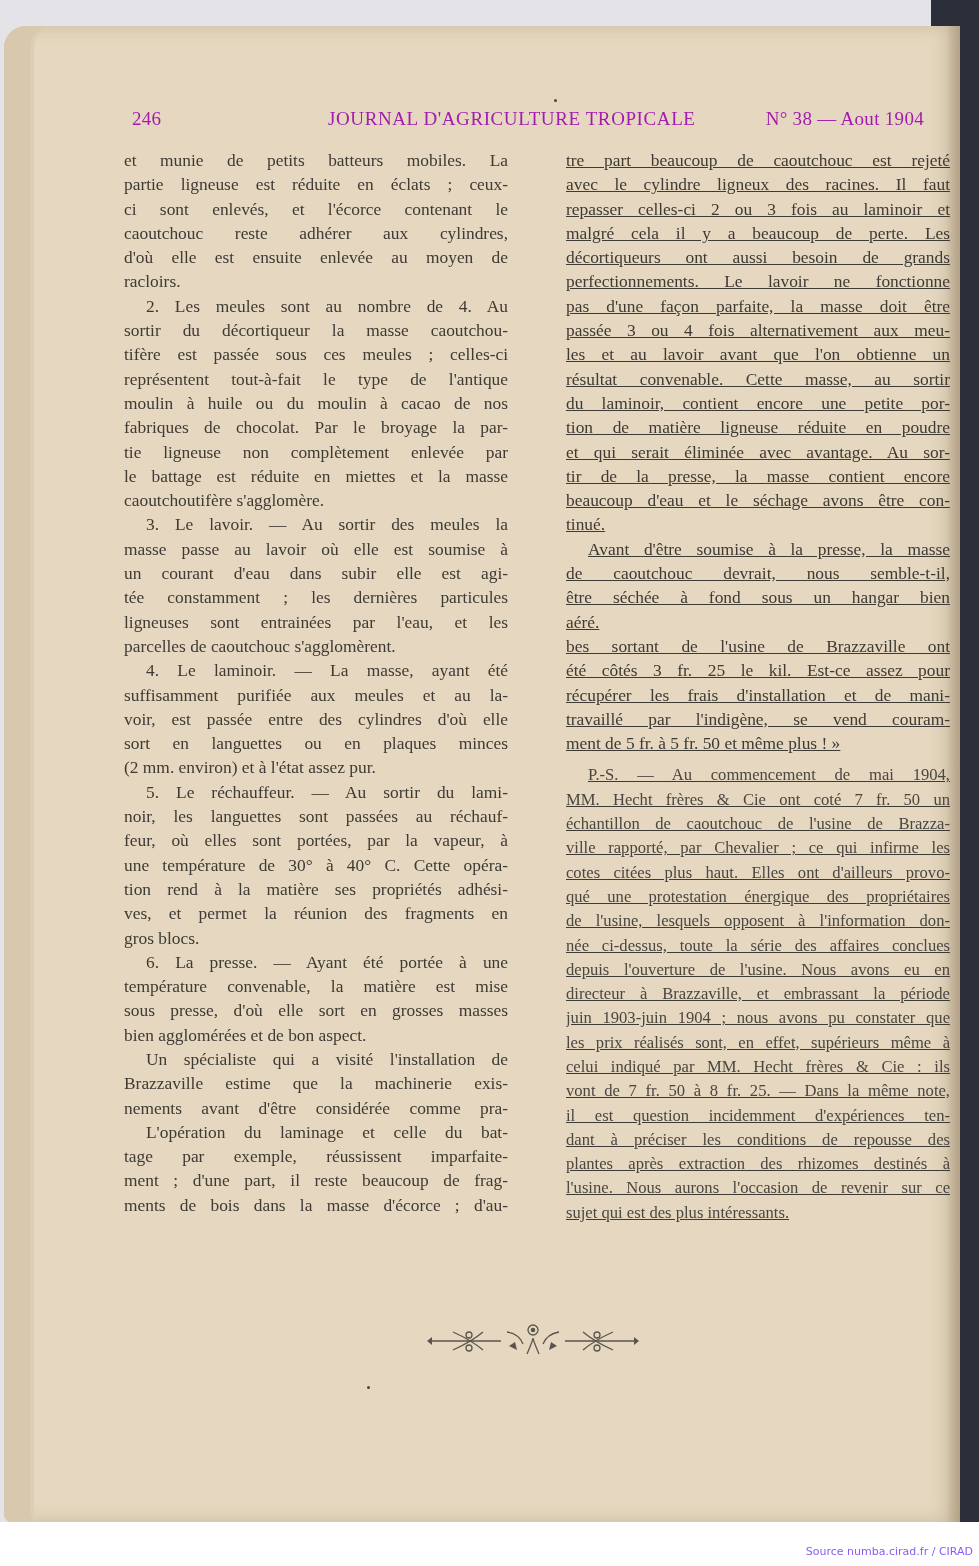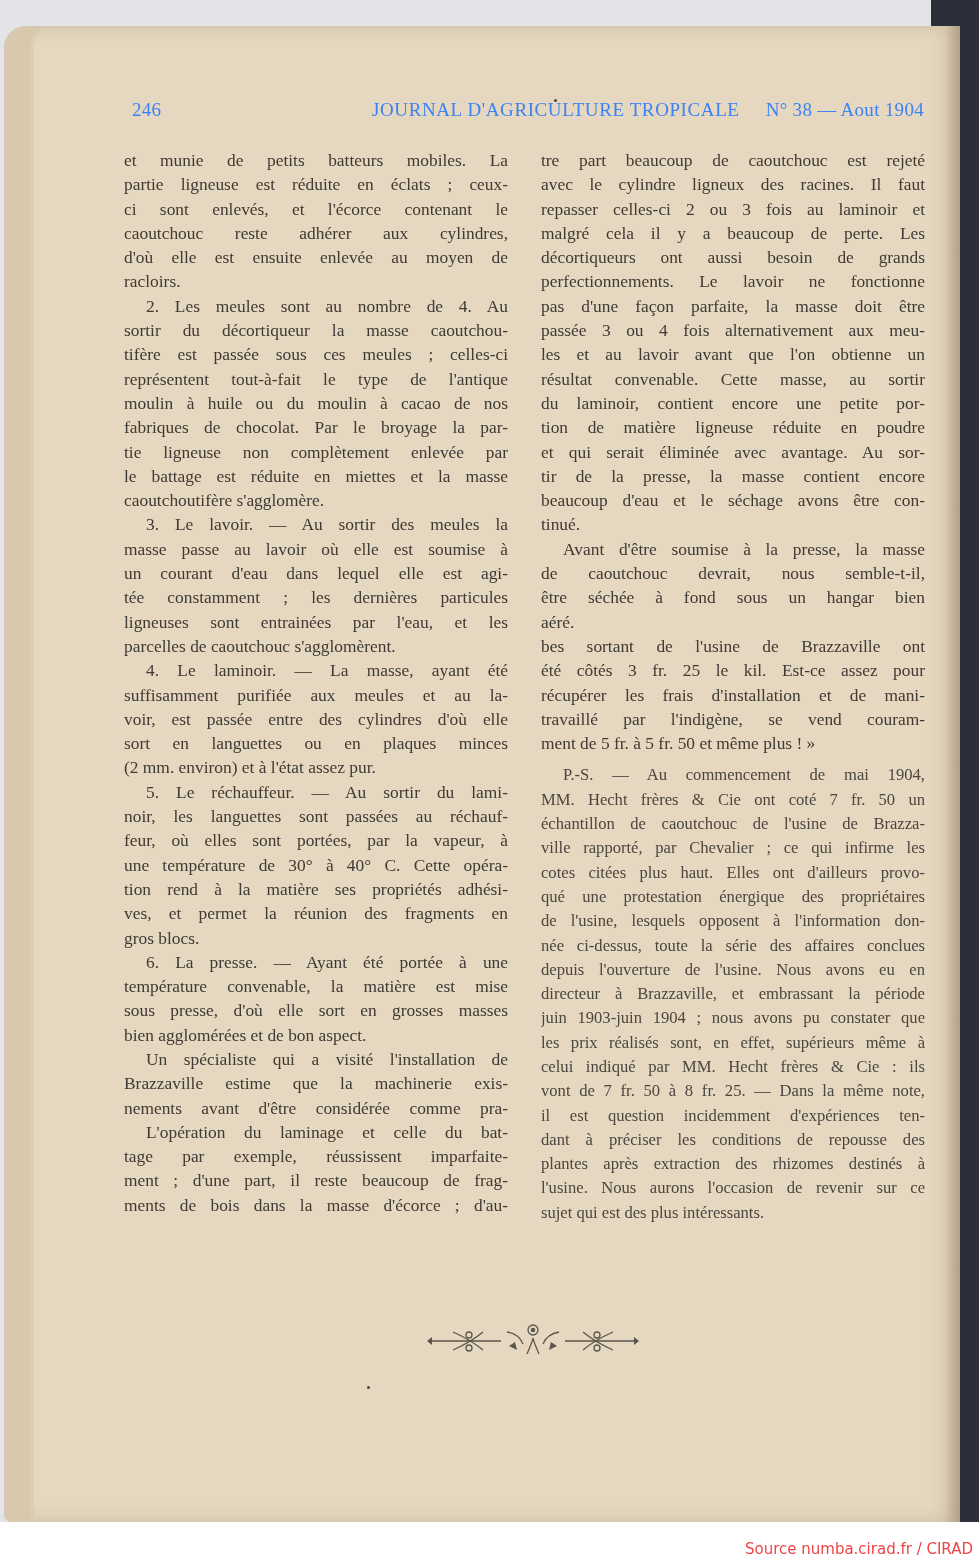--- a/index.html
+++ b/index.html
@@ -21,48 +21,48 @@
       background: #e6d8c0;
       border-top-left-radius: 22px;
       border-bottom-left-radius: 8px;
       box-shadow: inset 26px 0 0 #d8c8ad, inset 30px 0 0 #dccdb3, inset -14px 0 18px rgba(120,100,70,0.25);
     }
     .page::after {
       content: ""; position: absolute; right: 0; top: 0; width: 14px; height: 100%;
       background: linear-gradient(to right, rgba(190,170,140,0), rgba(150,130,100,0.45));
     }
     .running-head {
-      position: absolute; top: 99px; left: 132px; width: 792px; height: 24px;
-      font-family: "Liberation Serif", serif; font-size: 19px; color: #3b82f6;
+      position: absolute; top: 108px; left: 132px; width: 792px; height: 24px;
+      font-family: "Liberation Serif", serif; font-size: 19px; color: #a21caf;
       letter-spacing: 0.3px;
       text-align: center;
     }
     .page-number { position: absolute; left: 0; top: 0; }
-    .journal-title { position: absolute; left: 196px; top: 0; letter-spacing: 0.6px; margin-left: 44px; }
+    .journal-title { position: absolute; left: 196px; top: 0; letter-spacing: 0.6px; }
     .issue { position: absolute; right: 0; top: 0; }
     .col {
       position: absolute; top: 148px; width: 384px;
       font-family: "Liberation Serif", serif; font-size: 17.4px; line-height: 24.3px;
       color: #3e3a34;
     }
     .col-left { left: 124px; }
-    .col-right { left: 541px; }
+    .col-right { left: 566px; text-decoration: underline; }
     .line { display: block; white-space: nowrap; text-align: justify; text-align-last: justify; height: 24.3px; overflow: hidden; }
     .line.last { text-align-last: left; }
     .line.indent { padding-left: 22px; }
     .gap { height: 8px; }
     .ps-block { font-size: 16.6px; color: #4a4640; }
     .ps-block .line { line-height: 24.3px; }
     .ornament {
       position: absolute; left: 423px; top: 1320px; width: 220px; height: 46px;
     }
     .dot { position: absolute; width: 3px; height: 3px; border-radius: 50%; background: #4a4640; }
     .source {
       position: absolute; right: 6px; bottom: 8px;
-      font-family: "DejaVu Sans", sans-serif; font-size: 15px; color: #ef4444;
+      font-family: "DejaVu Sans", sans-serif; font-size: 11px; color: #8b5cf6;
     }
   </style>
 </head>
 <body>
 
 <div class="scan-bg"></div>
 <div class="binding"></div>
 
 <div class="page"></div>
 
@@ -85,21 +85,21 @@
     <span class="line">tifère est passée sous ces meules ; celles-ci</span>
     <span class="line">représentent tout-à-fait le type de l'antique</span>
     <span class="line">moulin à huile ou du moulin à cacao de nos</span>
     <span class="line">fabriques de chocolat. Par le broyage la par-</span>
     <span class="line">tie ligneuse non complètement enlevée par</span>
     <span class="line">le battage est réduite en miettes et la masse</span>
     <span class="line last">caoutchoutifère s'agglomère.</span>
     <div class="gap" style="height: 0px;"></div>
     <span class="line indent">3. Le lavoir. — Au sortir des meules la</span>
     <span class="line">masse passe au lavoir où elle est soumise à</span>
-    <span class="line">un courant d'eau dans lequel elle est agi-</span>
+    <span class="line">un courant d'eau dans subir elle est agi-</span>
     <span class="line">tée constamment ; les dernières particules</span>
     <span class="line">ligneuses sont entrainées par l'eau, et les</span>
     <span class="line last">parcelles de caoutchouc s'agglomèrent.</span>
     <div class="gap" style="height: 0px;"></div>
     <span class="line indent">4. Le laminoir. — La masse, ayant été</span>
     <span class="line">suffisamment purifiée aux meules et au la-</span>
     <span class="line">voir, est passée entre des cylindres d'où elle</span>
     <span class="line">sort en languettes ou en plaques minces</span>
     <span class="line last">(2 mm. environ) et à l'état assez pur.</span>
     <div class="gap" style="height: 0px;"></div>

